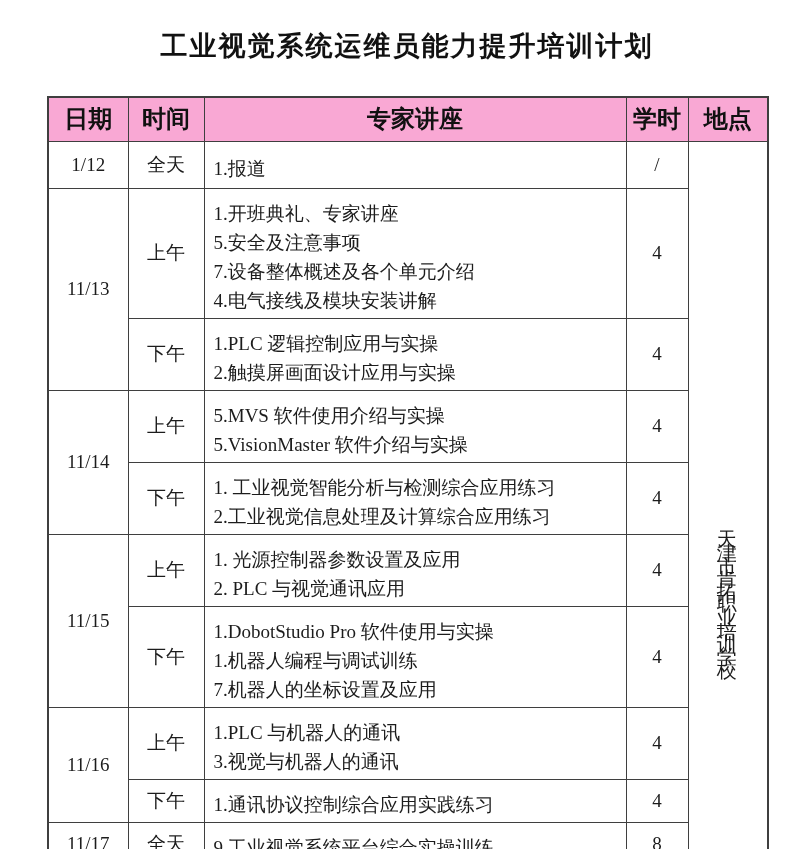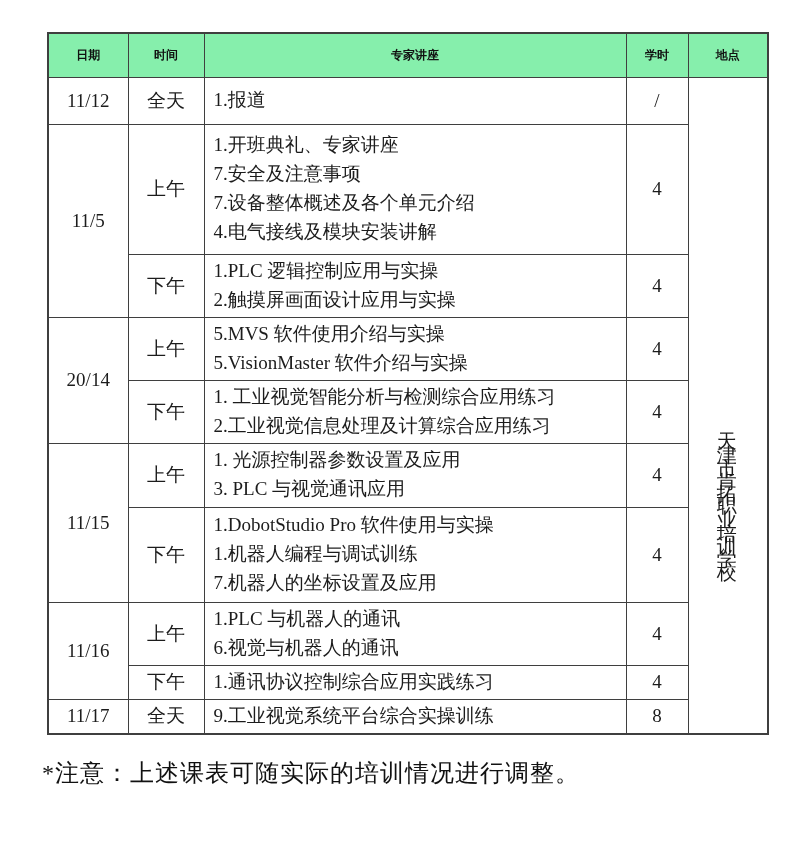--- a/index.html
+++ b/index.html
@@ -32,33 +32,33 @@
     margin: 32px 0 0 47px;
     border: 2px solid #3f3f3f;
   }
   table.schedule th, table.schedule td {
     border: 1px solid #3f3f3f;
     font-size: 19px;
     vertical-align: middle;
     overflow: hidden;
   }
   table.schedule th {
-    background: #86efac;
+    background: #f9a8d4;
     font-weight: bold;
-    font-size: 12px;
+    font-size: 24px;
     text-align: center;
     height: 44px;
     color: #111111;
   }
   td.c-date, td.c-time, td.c-hours {
     text-align: center;
   }
   td.c-content {
     text-align: left;
-    padding: 1px 6px 3px 9px;
+    padding: 10px 6px 3px 9px;
   }
   td.c-content .line {
     line-height: 29px;
     white-space: nowrap;
   }
   td.c-location {
     text-align: center;
     vertical-align: middle;
   }
   .vertical-text {
@@ -84,20 +84,21 @@
     font-size: 24px;
     color: #111111;
     letter-spacing: 1px;
   }
 </style>
 </head>
 <body>
 
 <div class="page">
 
+  <div class="page-title">工业视觉系统运维员能力提升培训计划</div>
 
   <table class="schedule">
     <colgroup>
       <col style="width:80px">
       <col style="width:76px">
       <col style="width:422px">
       <col style="width:62px">
       <col style="width:80px">
     </colgroup>
     <thead>
@@ -105,54 +106,54 @@
         <th>日期</th>
         <th>时间</th>
         <th>专家讲座</th>
         <th>学时</th>
         <th>地点</th>
       </tr>
     </thead>
     <tbody>
 
       <tr class="h47">
-        <td class="c-date">11/12</td>
+        <td class="c-date">1/12</td>
         <td class="c-time">全天</td>
         <td class="c-content">
           <div class="line">1.报道</div>
         </td>
         <td class="c-hours">/</td>
         <td class="c-location" rowspan="10">
           <div class="vertical-text">天津市肯拓职业培训学校</div>
         </td>
       </tr>
 
       <tr class="h130">
-        <td class="c-date" rowspan="2">11/5</td>
+        <td class="c-date" rowspan="2">11/13</td>
         <td class="c-time">上午</td>
         <td class="c-content">
           <div class="line">1.开班典礼、专家讲座</div>
-          <div class="line">7.安全及注意事项</div>
+          <div class="line">5.安全及注意事项</div>
           <div class="line">7.设备整体概述及各个单元介绍</div>
           <div class="line">4.电气接线及模块安装讲解</div>
         </td>
         <td class="c-hours">4</td>
       </tr>
 
       <tr class="h58">
         <td class="c-time">下午</td>
         <td class="c-content">
           <div class="line">1.PLC 逻辑控制应用与实操</div>
           <div class="line">2.触摸屏画面设计应用与实操</div>
         </td>
         <td class="c-hours">4</td>
       </tr>
 
       <tr class="h60">
-        <td class="c-date" rowspan="2">20/14</td>
+        <td class="c-date" rowspan="2">11/14</td>
         <td class="c-time">上午</td>
         <td class="c-content">
           <div class="line">5.MVS 软件使用介绍与实操</div>
           <div class="line">5.VisionMaster 软件介绍与实操</div>
         </td>
         <td class="c-hours">4</td>
       </tr>
 
       <tr class="h62">
         <td class="c-time">下午</td>
@@ -161,41 +162,41 @@
           <div class="line">2.工业视觉信息处理及计算综合应用练习</div>
         </td>
         <td class="c-hours">4</td>
       </tr>
 
       <tr class="h64">
         <td class="c-date" rowspan="2">11/15</td>
         <td class="c-time">上午</td>
         <td class="c-content">
           <div class="line">1. 光源控制器参数设置及应用</div>
-          <div class="line">3. PLC 与视觉通讯应用</div>
+          <div class="line">2. PLC 与视觉通讯应用</div>
         </td>
         <td class="c-hours">4</td>
       </tr>
 
       <tr class="h95">
         <td class="c-time">下午</td>
         <td class="c-content">
           <div class="line">1.DobotStudio Pro 软件使用与实操</div>
           <div class="line">1.机器人编程与调试训练</div>
           <div class="line">7.机器人的坐标设置及应用</div>
         </td>
         <td class="c-hours">4</td>
       </tr>
 
       <tr class="h62">
         <td class="c-date" rowspan="2">11/16</td>
         <td class="c-time">上午</td>
         <td class="c-content">
           <div class="line">1.PLC 与机器人的通讯</div>
-          <div class="line">6.视觉与机器人的通讯</div>
+          <div class="line">3.视觉与机器人的通讯</div>
         </td>
         <td class="c-hours">4</td>
       </tr>
 
       <tr class="h32">
         <td class="c-time">下午</td>
         <td class="c-content">
           <div class="line">1.通讯协议控制综合应用实践练习</div>
         </td>
         <td class="c-hours">4</td>

